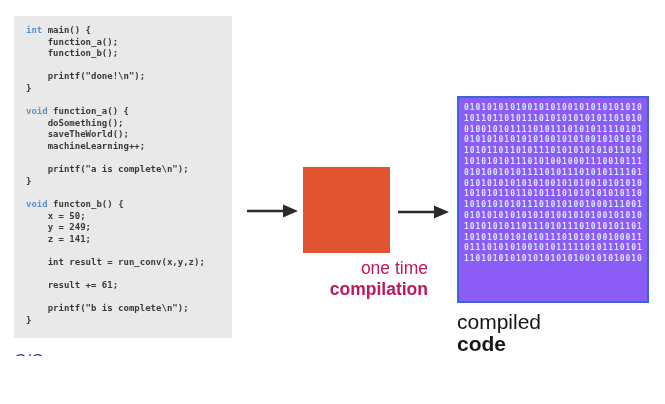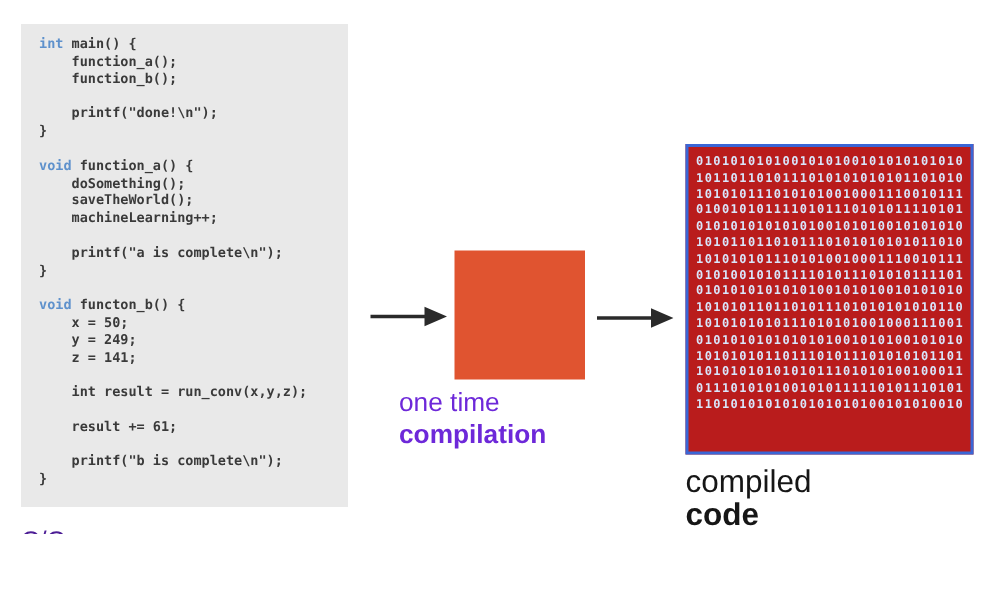--- a/index.html
+++ b/index.html
@@ -51,33 +51,33 @@
   .compile-box {
     position: absolute;
     left: 303px; top: 167px;
     width: 87px; height: 86px;
     background: #e05430;
   }
   .label-compile {
     position: absolute;
     left: 266px; top: 258px;
     width: 162px;
-    text-align: left;
+    text-align: right;
     font-size: 17.5px;
     line-height: 21px;
-    color: #6d28d9;
+    color: #be185d;
   }
   .label-compile .b { font-weight: bold; }
 
   
   .binary-panel {
     position: absolute;
     left: 457px; top: 96px;
     width: 192px; height: 207px;
-    background: #b91c1c;
+    background: #8b5cf6;
     border: 2px solid #3a66d6;
     box-sizing: border-box;
     padding: 5px 0 0 5px;
     overflow: hidden;
   }
   .bin-rows {
     font-family: "DejaVu Sans Mono", monospace;
     font-size: 8px;
     line-height: 10.8px;
     font-weight: bold;
@@ -124,21 +124,20 @@
 
   <svg class="arrow arrow2" width="52" height="16" viewBox="0 0 52 16">
     <line x1="1" y1="8" x2="38" y2="8" stroke="#2a2a2a" stroke-width="2.4"></line>
     <polygon points="37,1.5 52,8 37,14.5" fill="#2a2a2a"></polygon>
   </svg>
 
   <div class="binary-panel">
     <div class="bin-rows" id="bin-rows">
         <div>0101010101001010100101010101010</div>
         <div>1011011010111010101010101101010</div>
-        <div>1010101110101010010001110010111</div>
         <div>0100101011110101110101011110101</div>
         <div>0101010101010100101010010101010</div>
         <div>1010110110101110101010101011010</div>
         <div>1010101011101010010001110010111</div>
         <div>0101001010111101011101010111101</div>
         <div>0101010101010100101010010101010</div>
         <div>1010101101101011101010101010110</div>
         <div>1010101010111010101001000111001</div>
         <div>0101010101010101001010100101010</div>
         <div>1010101011011101011101010101101</div>

